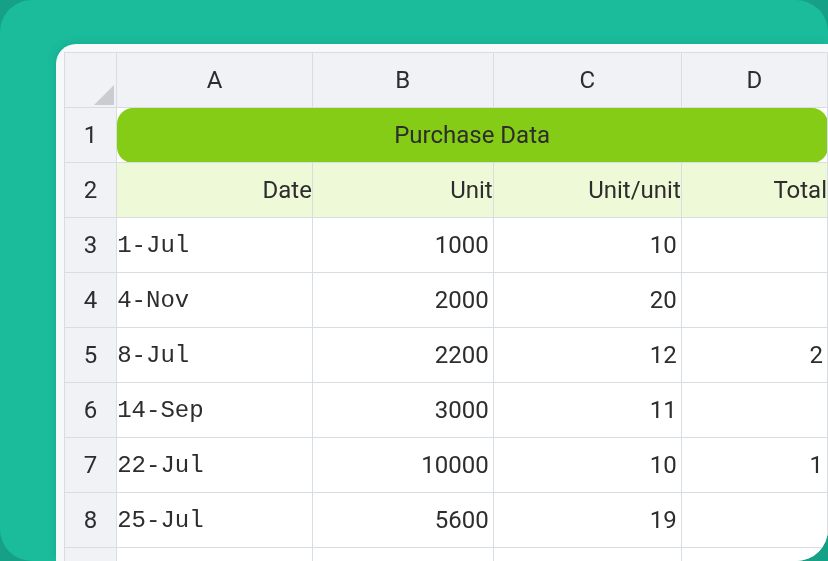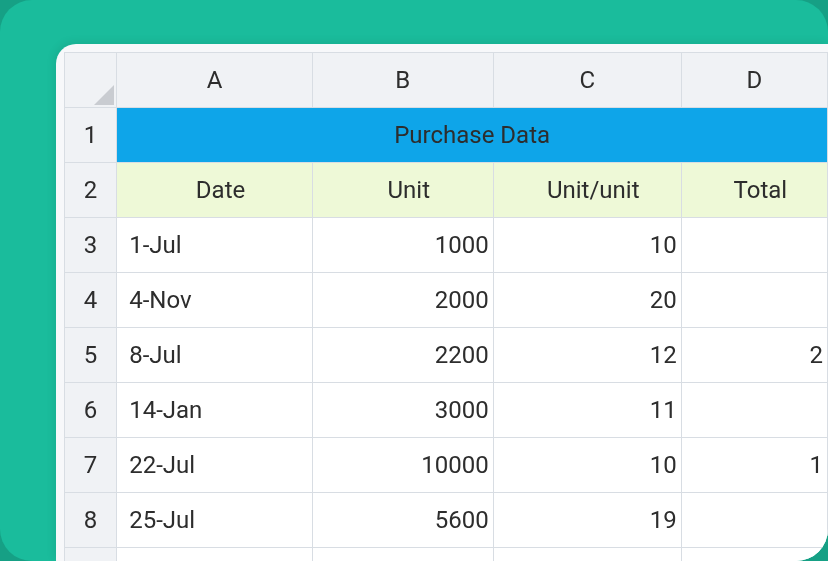--- a/index.html
+++ b/index.html
@@ -74,34 +74,35 @@
       text-align: center;
       color: #3a3f47;
       font-weight: 400;
       width: 54px;
     }
     .col-a { width: 202px; }
     .col-b { width: 186px; }
     .col-c { width: 192px; }
     .col-d { width: 150px; }
     .title-cell {
-      background: #0ea5e9;
+      background: #84cc16;
       text-align: center;
       color: #0b5a3e;
       font-weight: 500;
+      border-radius: 16px;
     }
     .header-cell {
       background: #eef9d7;
       color: #2d2d2d;
       padding-left: 12px;
-      text-align: center;
+      text-align: right;
     }
     .data-left {
-      padding-left: 12px;
       text-align: left;
+      font-family: Liberation Mono, monospace;
     }
     .data-right {
       padding-right: 4px;
       text-align: right;
     }
   </style>
 </head>
 <body>
 
 <div class="outer-frame">
@@ -146,21 +147,21 @@
       </tr>
       <tr>
         <th class="row-header">5</th>
         <td class="data-left">8-Jul</td>
         <td class="data-right">2200</td>
         <td class="data-right">12</td>
         <td class="data-right">2</td>
       </tr>
       <tr>
         <th class="row-header">6</th>
-        <td class="data-left">14-Jan</td>
+        <td class="data-left">14-Sep</td>
         <td class="data-right">3000</td>
         <td class="data-right">11</td>
         <td class="data-right"></td>
       </tr>
       <tr>
         <th class="row-header">7</th>
         <td class="data-left">22-Jul</td>
         <td class="data-right">10000</td>
         <td class="data-right">10</td>
         <td class="data-right">1</td>

